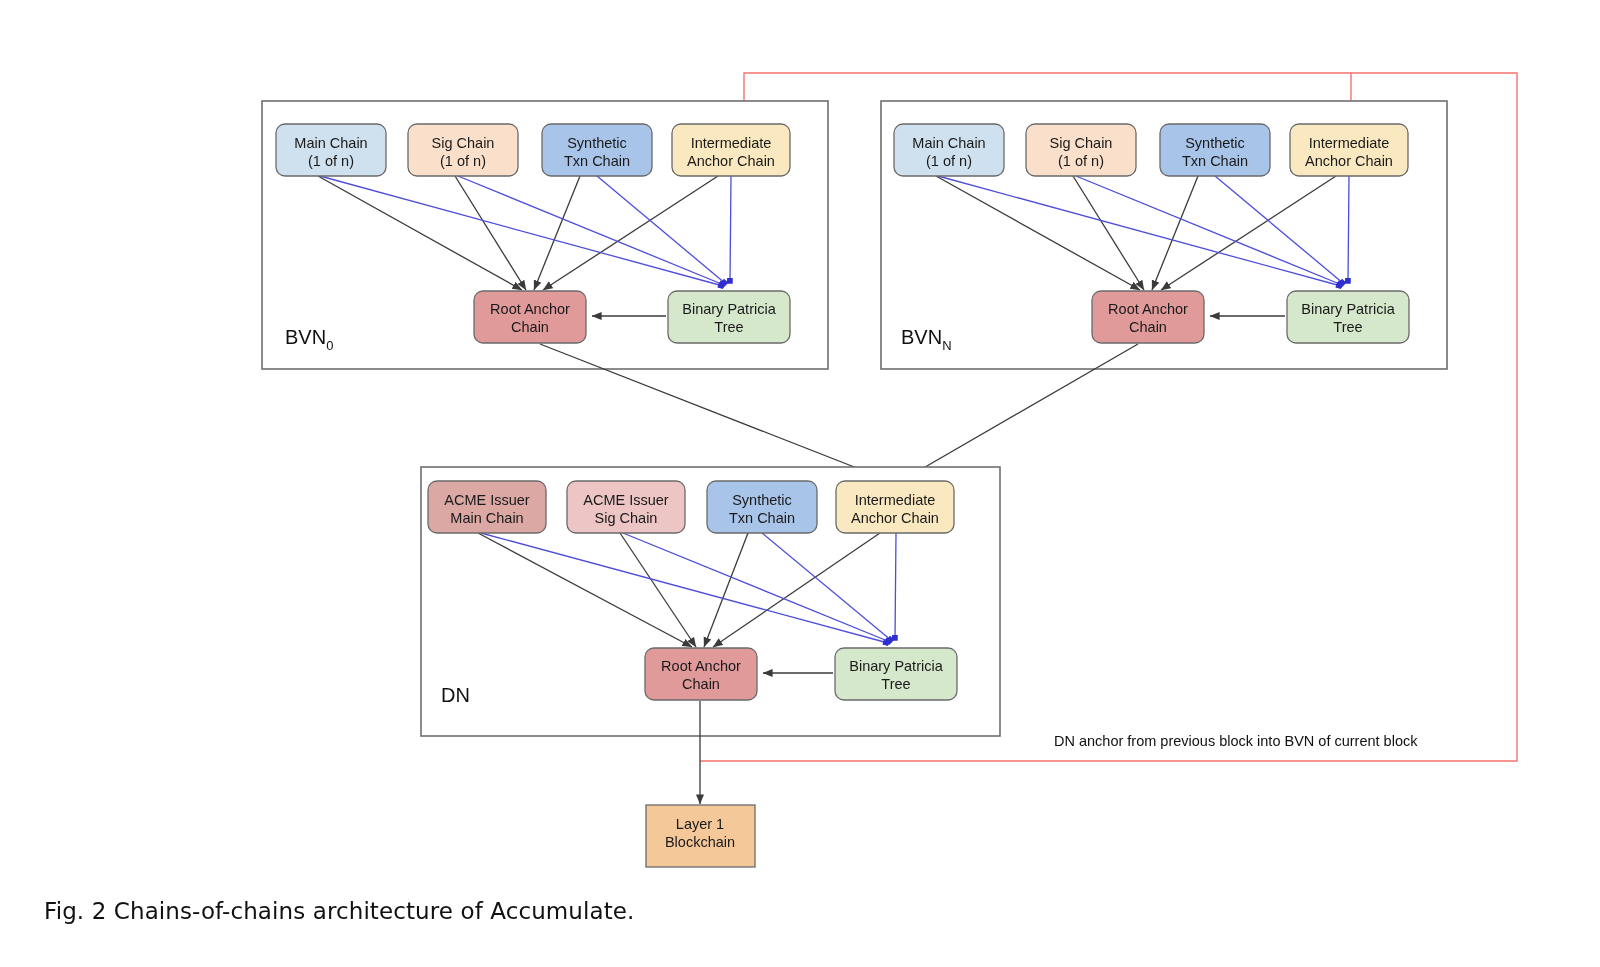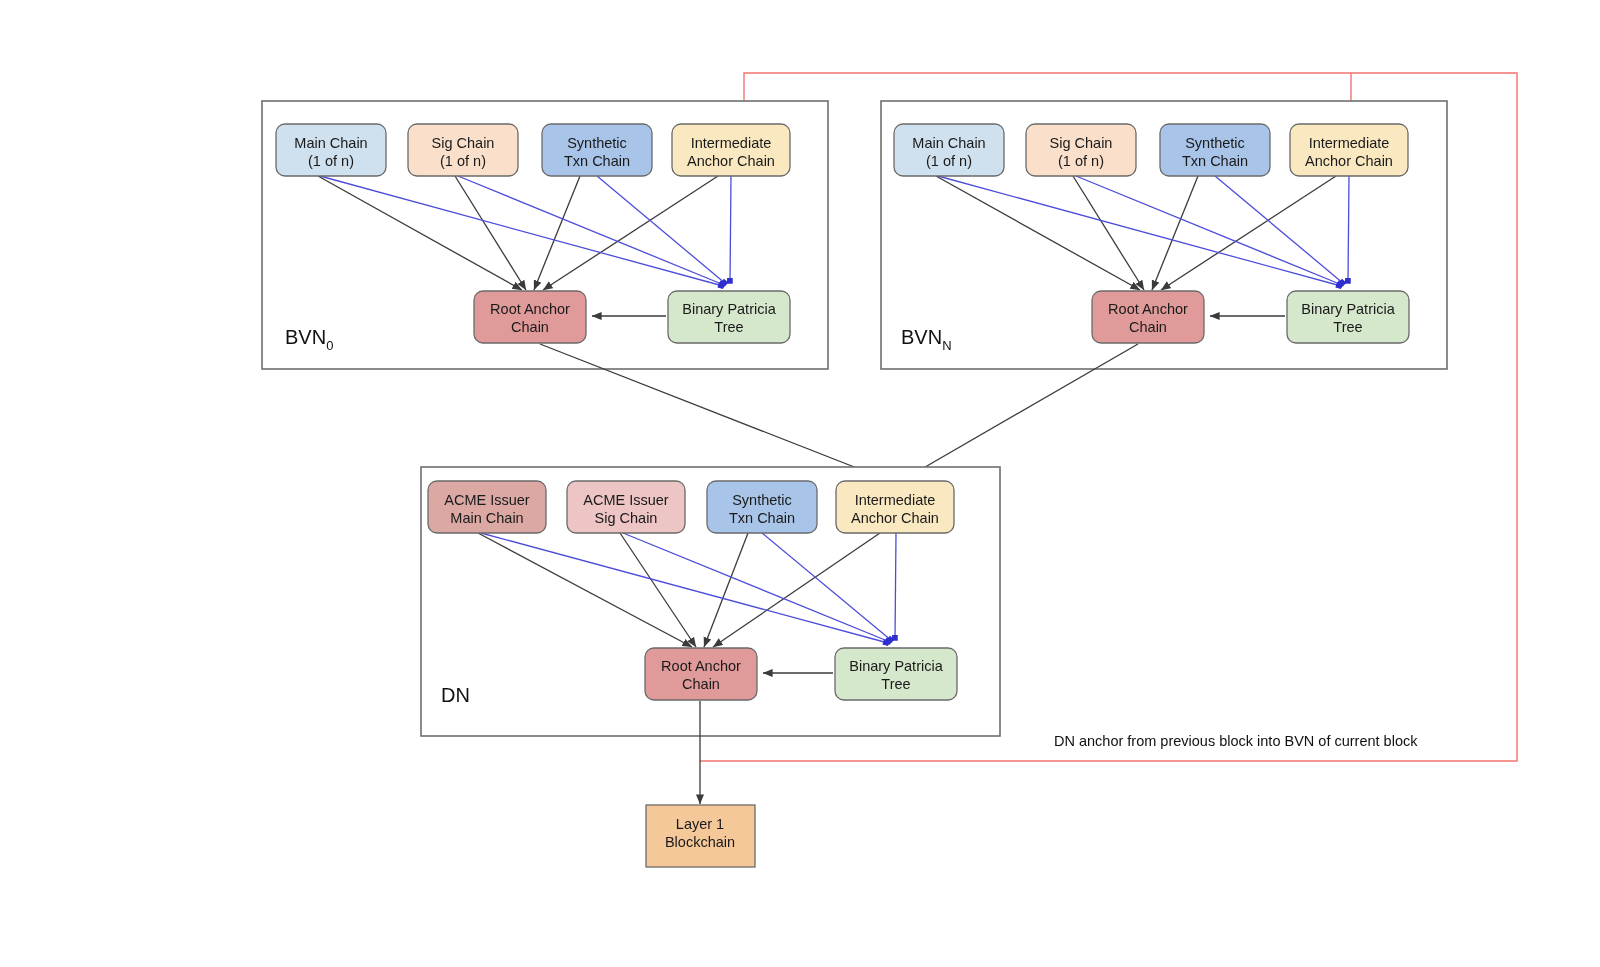--- a/index.html
+++ b/index.html
@@ -200,14 +200,15 @@
 
   <g>
     <rect class="node-rect" x="646" y="805" width="109" height="62" rx="0" fill="#f5c89a"></rect>
     <text class="node-label" x="700" y="829">Layer 1</text>
     <text class="node-label" x="700" y="847">Blockchain</text>
   </g>
 
   <text class="annot" x="1054" y="746">DN anchor from previous block into BVN of current block</text>
 </svg>
 
+<div class="caption">Fig.  2 Chains-of-chains architecture of Accumulate.</div>
 
 </div>
 
 </body></html>

